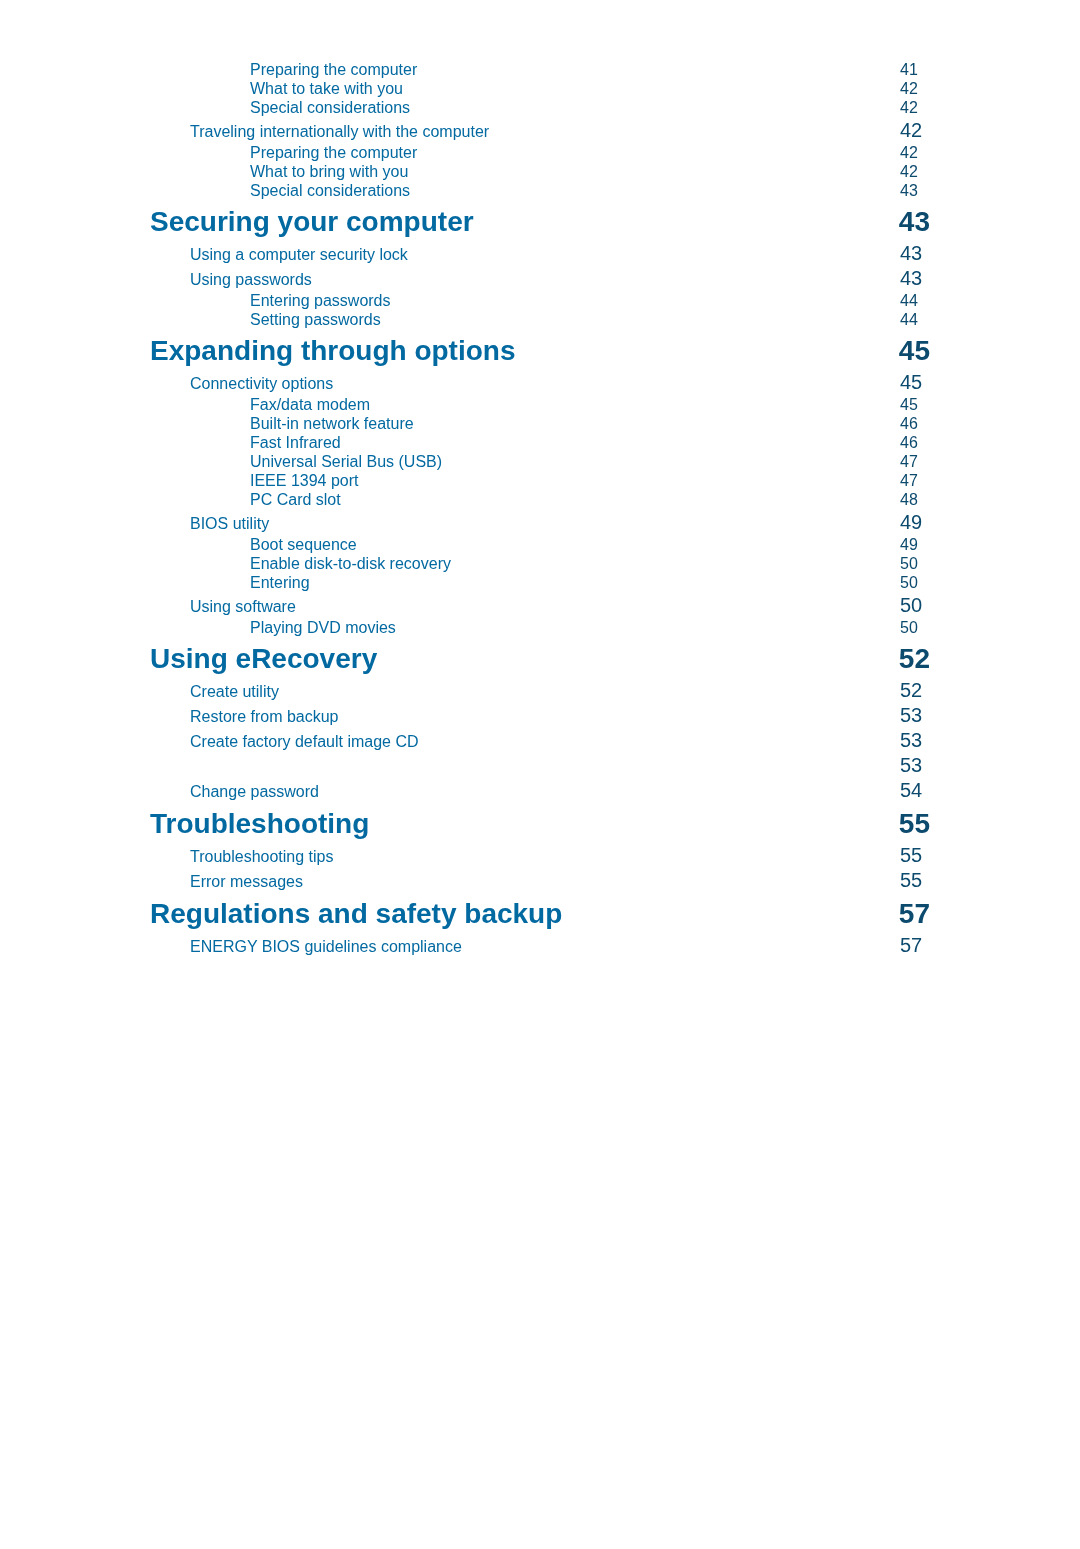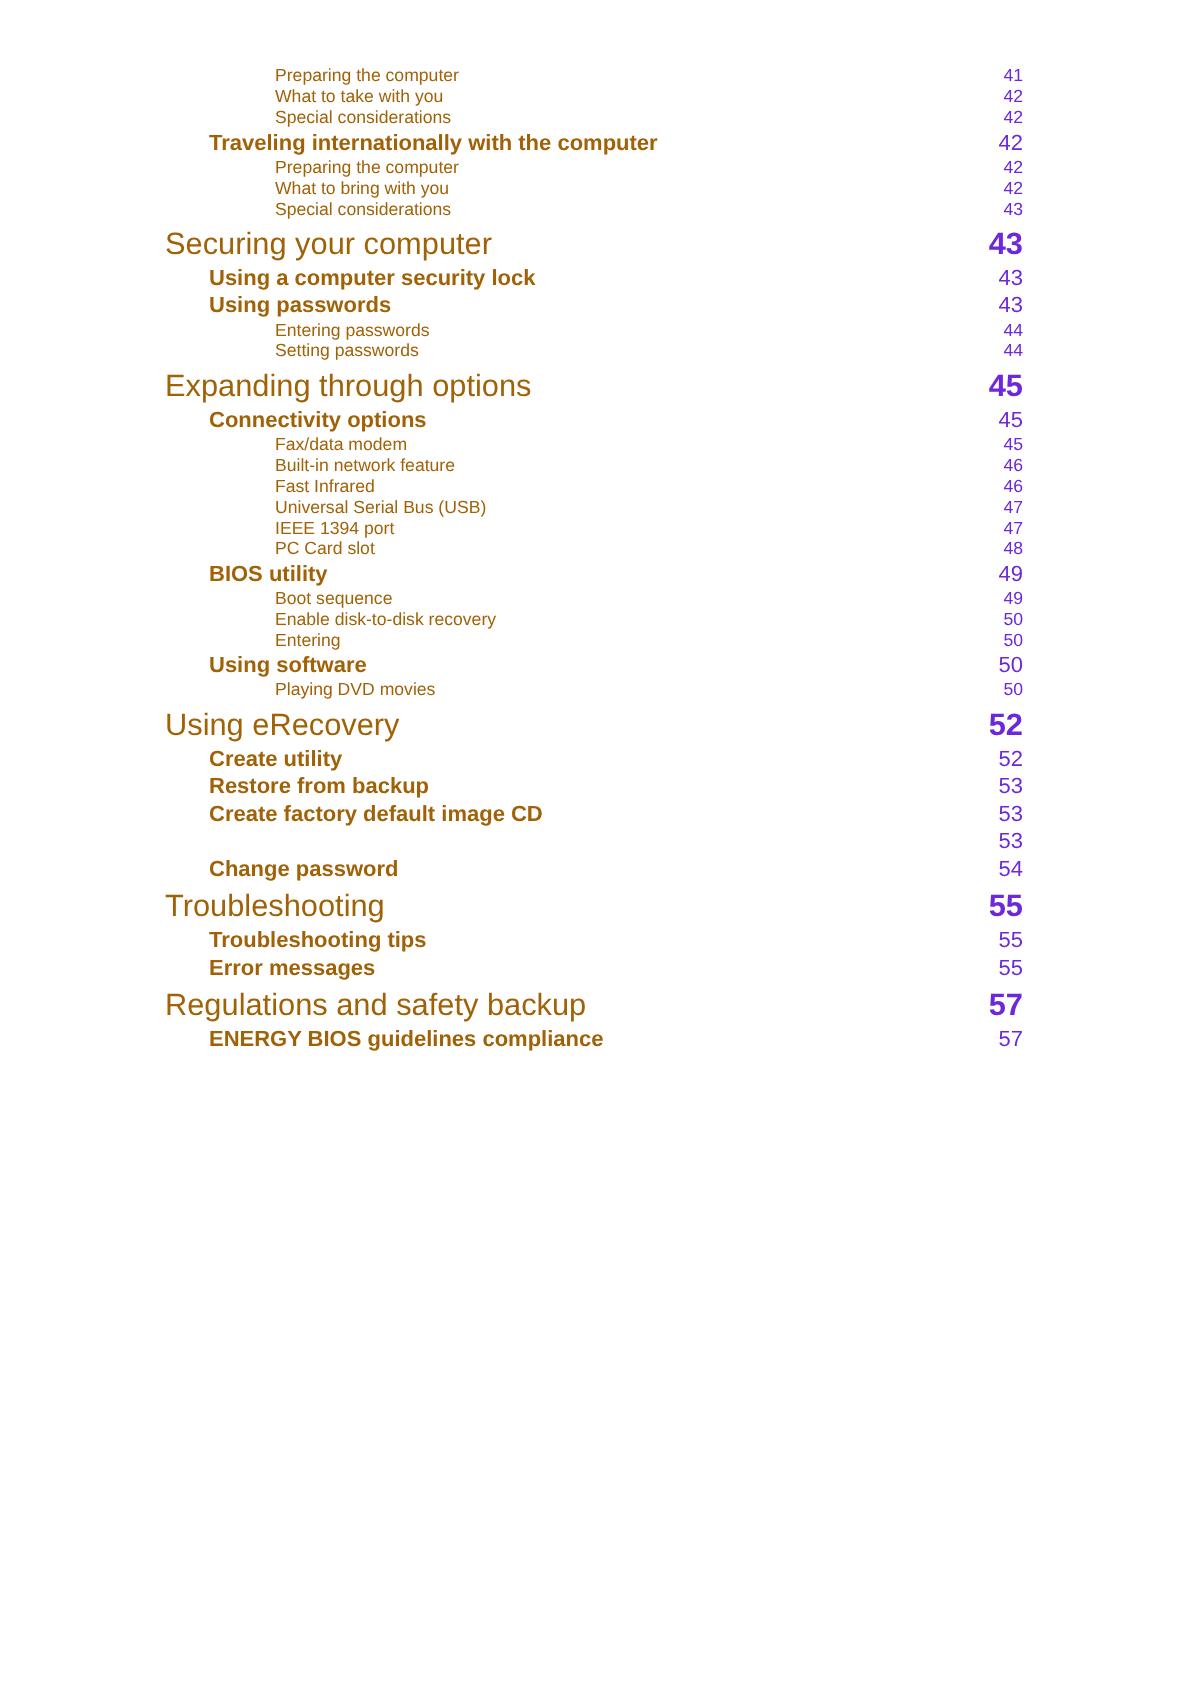--- a/index.html
+++ b/index.html
@@ -25,48 +25,48 @@
     }
 
     .toc-entry {
       display: flex;
       justify-content: space-between;
       align-items: baseline;
       margin-bottom: 2px;
     }
 
     .toc-title {
-      color: #a16207;
+      color: #0369a1;
     }
 
     .toc-page {
-      color: #6d28d9;
+      color: #0c4a6e;
       min-width: 30px;
-      text-align: right;
+      text-align: left;
     }
 
     
     .level-1 .toc-title {
       font-size: 28px;
-      font-weight: normal;
+      font-weight: bold;
       font-family: Arial, Helvetica, sans-serif;
     }
     .level-1 .toc-page {
       font-size: 28px;
       font-weight: bold;
     }
     .level-1 {
       margin-top: 6px;
       margin-bottom: 4px;
     }
 
     
     .level-2 .toc-title {
-      font-size: 20px;
-      font-weight: bold;
+      font-size: 16px;
+      font-weight: normal;
       font-family: Arial, Helvetica, sans-serif;
       padding-left: 40px;
     }
     .level-2 .toc-page {
       font-size: 20px;
       font-weight: normal;
     }
     .level-2 {
       margin-top: 2px;
       margin-bottom: 2px;

